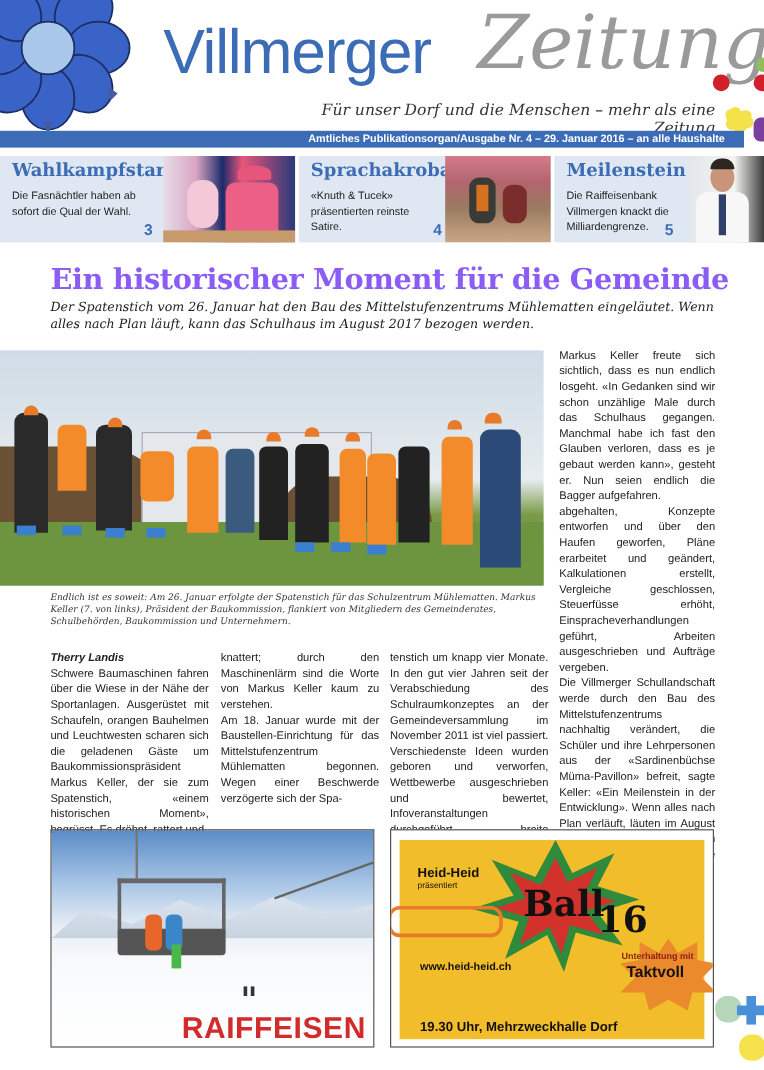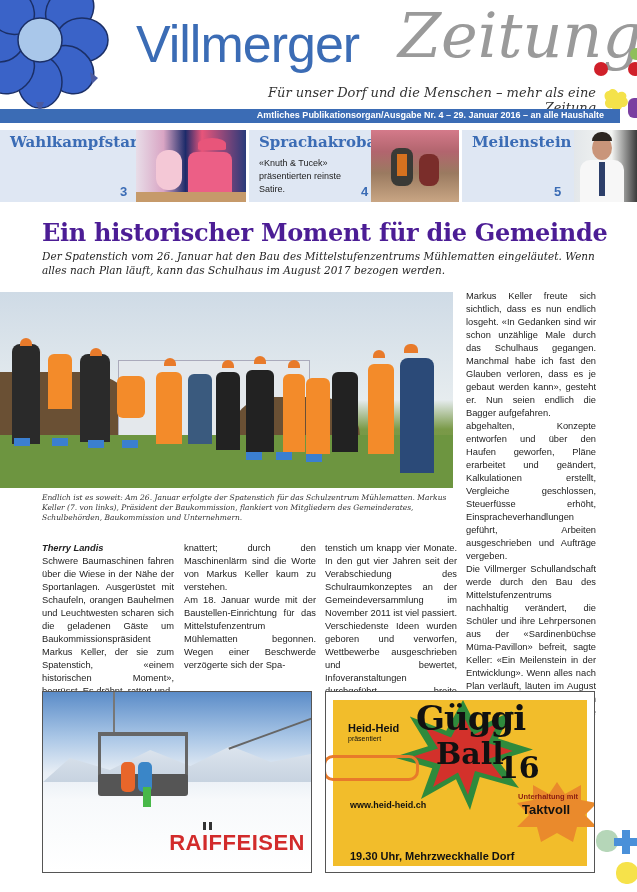--- a/index.html
+++ b/index.html
@@ -16,34 +16,34 @@
   .ribbon span { position:absolute; right:16px; top:1px; font-family:"Liberation Sans", sans-serif; font-size:9px; font-weight:bold; color:#fff; }
 
   
   .teaser { top:130px; height:72px; background:#dfe7f3; overflow:hidden; }
   .teaser h3 { position:absolute; left:10px; top:3px; margin:0; font-family:"DejaVu Serif", serif; font-weight:bold; font-size:15px; color:#3b6cb5; }
   .teaser p { position:absolute; left:10px; top:27px; margin:0; font-size:9px; line-height:13px; color:#222; width:110px; font-family:"Liberation Sans", sans-serif; }
   .teaser .num { position:absolute; font-weight:bold; font-size:13px; color:#3b6cb5; font-family:"Liberation Sans", sans-serif; }
   .teaser .pic { position:absolute; top:0; height:72px; }
 
   
-  .headline { left:42px; top:218px; margin:0; font-family:"DejaVu Serif", serif; font-weight:bold; font-size:24px; color:#4c1d95; letter-spacing:-0.3px; }
+  .headline { left:42px; top:218px; margin:0; font-family:"DejaVu Serif", serif; font-weight:bold; font-size:24px; color:#8b5cf6; letter-spacing:-0.3px; }
   .lead { left:42px; top:249px; width:560px; font-family:"DejaVu Serif", serif; font-style:italic; font-size:10.5px; line-height:14px; color:#222; }
 
   
   .photo { left:0; top:292px; width:453px; height:196px; overflow:hidden; background:linear-gradient(#cfdbe6 0%, #e6ecef 55%, #7a9a48 70%, #6b8d3d 100%); }
   .caption { left:42px; top:493px; width:412px; font-family:"DejaVu Serif", serif; font-style:italic; font-size:7.5px; line-height:10px; color:#333; }
 
   .col { font-family:"Liberation Sans", sans-serif; font-size:9.3px; line-height:13px; color:#222; text-align:justify; }
   .col p { margin:0; }
   .col .author { font-weight:bold; font-style:italic; }
   .col h4 { margin:10px 0 0 0; font-family:"DejaVu Serif", serif; font-weight:bold; font-size:10.5px; line-height:13px; color:#3b6cb5; text-align:left; }
 
   .ad1 { left:42px; top:691px; width:268px; height:180px; border:1px solid #555; overflow:hidden; background:linear-gradient(#5b8cc8 0%, #a9c6e6 25%, #e8eef5 45%, #f7f9fb 60%, #ffffff 100%); }
-  .ad1 .brand { position:absolute; right:6px; bottom:16px; font-family:"Liberation Sans", sans-serif; font-weight:bold; font-size:22px; color:#d22b2b; letter-spacing:0.5px; }
+  .ad1 .brand { position:absolute; right:6px; bottom:0; font-family:"Liberation Sans", sans-serif; font-weight:bold; font-size:25px; color:#d22b2b; letter-spacing:0.5px; }
   .ad2 { left:325px; top:691px; width:268px; height:180px; border:1px solid #555; background:#fff; overflow:hidden; }
   .ad2 .inner { position:absolute; left:7px; top:8px; width:254px; height:166px; background:#f2bd2b; }
   .ad2 .t { position:absolute; font-family:"Liberation Sans", sans-serif; font-weight:bold; color:#111; }
 </style>
 </head>
 <body>
 
 <div class="abs logo">
   <svg width="140" height="140" viewBox="0 0 140 140">
     <g transform="translate(70,70)">
@@ -77,20 +77,21 @@
     </svg>
 </div>
 <div class="abs" style="left:628px;top:98px;width:12px;height:20px;background:#7a3fa0;border-radius:6px 0 0 6px;"></div>
 
 <div class="abs ribbon">
   <span>Amtliches Publikationsorgan/Ausgabe Nr. 4 – 29. Januar 2016 – an alle Haushalte</span>
 </div>
 
 <div class="abs teaser" style="left:0;width:246px;">
   <h3>Wahlkampfstart</h3>
+  <p>Die Fasnächtler haben ab sofort die Qual der Wahl.</p>
   <span class="num" style="left:120px;top:54px;">3</span>
   <div class="pic" style="left:136px;width:110px;background:linear-gradient(90deg,#e8dde8 0%, #d9a5c4 25%, #1d2b6a 45%, #e8557a 60%, #2a3a7a 100%);">
     <div style="position:absolute;left:62px;top:8px;width:28px;height:12px;background:#e8557a;border-radius:50% 50% 10% 10%;"></div>
     <div style="position:absolute;left:52px;top:22px;width:44px;height:50px;background:#ec5f86;border-radius:8px 8px 0 0;"></div>
     <div style="position:absolute;left:20px;top:20px;width:26px;height:40px;background:#f4c8d6;border-radius:12px;"></div>
     <div style="position:absolute;left:0;top:62px;width:110px;height:10px;background:#c69a6a;"></div>
   </div>
 </div>
 
 <div class="abs teaser" style="left:249px;width:210px;">
@@ -99,20 +100,21 @@
   <span class="num" style="left:112px;top:54px;">4</span>
   <div class="pic" style="left:122px;width:88px;background:linear-gradient(180deg,#d47a8a 0%, #b2656e 30%, #9a7a60 60%, #c9a684 100%);">
     <div style="position:absolute;left:20px;top:18px;width:22px;height:38px;background:#3a3a36;border-radius:8px;"></div>
     <div style="position:absolute;left:26px;top:24px;width:10px;height:22px;background:#d5711f;"></div>
     <div style="position:absolute;left:48px;top:24px;width:20px;height:32px;background:#7a2d2a;border-radius:8px;"></div>
   </div>
 </div>
 
 <div class="abs teaser" style="left:462px;width:175px;">
   <h3>Meilenstein</h3>
+  <p style="width:112px;">Die Raiffeisenbank Villmergen knackt die Milliardengrenze.</p>
   <span class="num" style="left:92px;top:54px;">5</span>
   <div class="pic" style="left:112px;width:63px;background:linear-gradient(90deg,#e3e7ea 0%, #f3f4f2 60%, #3b3b3b 100%);">
     <div style="position:absolute;left:18px;top:6px;width:20px;height:24px;background:#c9957a;border-radius:50%;"></div>
     <div style="position:absolute;left:18px;top:2px;width:20px;height:9px;background:#2c2520;border-radius:10px 10px 0 0;"></div>
     <div style="position:absolute;left:6px;top:30px;width:44px;height:42px;background:#f7f7f7;border-radius:10px 10px 0 0;"></div>
     <div style="position:absolute;left:25px;top:32px;width:6px;height:34px;background:#2d3f6a;"></div>
   </div>
 </div>
 
 <h1 class="abs headline">Ein historischer Moment für die Gemeinde</h1>
@@ -195,21 +197,20 @@
 
 <div class="abs ad2">
   <div class="inner">
     <div style="position:absolute;left:60px;top:0;width:140px;height:110px;background:#2f8a3c;clip-path:polygon(50% 0,60% 25%,85% 10%,75% 35%,100% 45%,75% 55%,90% 80%,62% 70%,55% 100%,45% 72%,20% 90%,28% 62%,0 52%,25% 42%,12% 15%,38% 28%);"></div>
     <div style="position:absolute;left:80px;top:15px;width:100px;height:80px;background:#d3312b;clip-path:polygon(50% 0,60% 25%,85% 10%,75% 35%,100% 45%,75% 55%,90% 80%,62% 70%,55% 100%,45% 72%,20% 90%,28% 62%,0 52%,25% 42%,12% 15%,38% 28%);"></div>
     <div style="position:absolute;left:-10px;top:55px;width:90px;height:20px;border:3px solid #e87a2a;border-radius:10px;"></div>
     <div style="position:absolute;left:184px;top:82px;width:80px;height:60px;background:#ea8a2c;clip-path:polygon(50% 0,60% 20%,80% 5%,80% 30%,100% 35%,85% 55%,100% 75%,75% 75%,70% 100%,50% 85%,30% 100%,25% 75%,0 75%,15% 55%,0 35%,20% 30%,20% 5%,40% 20%);"></div>
   </div>
   <div class="t" style="left:22px;top:30px;font-size:11px;">Heid-Heid</div>
   <div class="t" style="left:22px;top:43px;font-size:7px;font-weight:normal;">präsentiert</div>
-  <div class="t" style="left:90px;top:6px;font-size:34px;letter-spacing:-1px;font-family:'DejaVu Serif',serif;">Güggi</div>
   <div class="t" style="left:110px;top:44px;font-size:30px;font-family:'DejaVu Serif',serif;">Ball</div>
   <div class="t" style="left:172px;top:58px;font-size:30px;font-family:'DejaVu Serif',serif;">16</div>
   <div class="t" style="left:24px;top:108px;font-size:9px;">www.heid-heid.ch</div>
   <div class="t" style="left:192px;top:100px;font-size:7.5px;color:#8a1e14;">Unterhaltung mit</div>
   <div class="t" style="left:196px;top:110px;font-size:13px;">Taktvoll</div>
   <div class="t" style="left:24px;top:158px;font-size:11px;">19.30 Uhr, Mehrzweckhalle Dorf</div>
 </div>
 
 <div class="abs" style="left:596px;top:830px;width:22px;height:22px;background:#b5d6b8;border-radius:45%;"></div>
 <div class="abs" style="left:614px;top:830px;width:24px;height:24px;">

